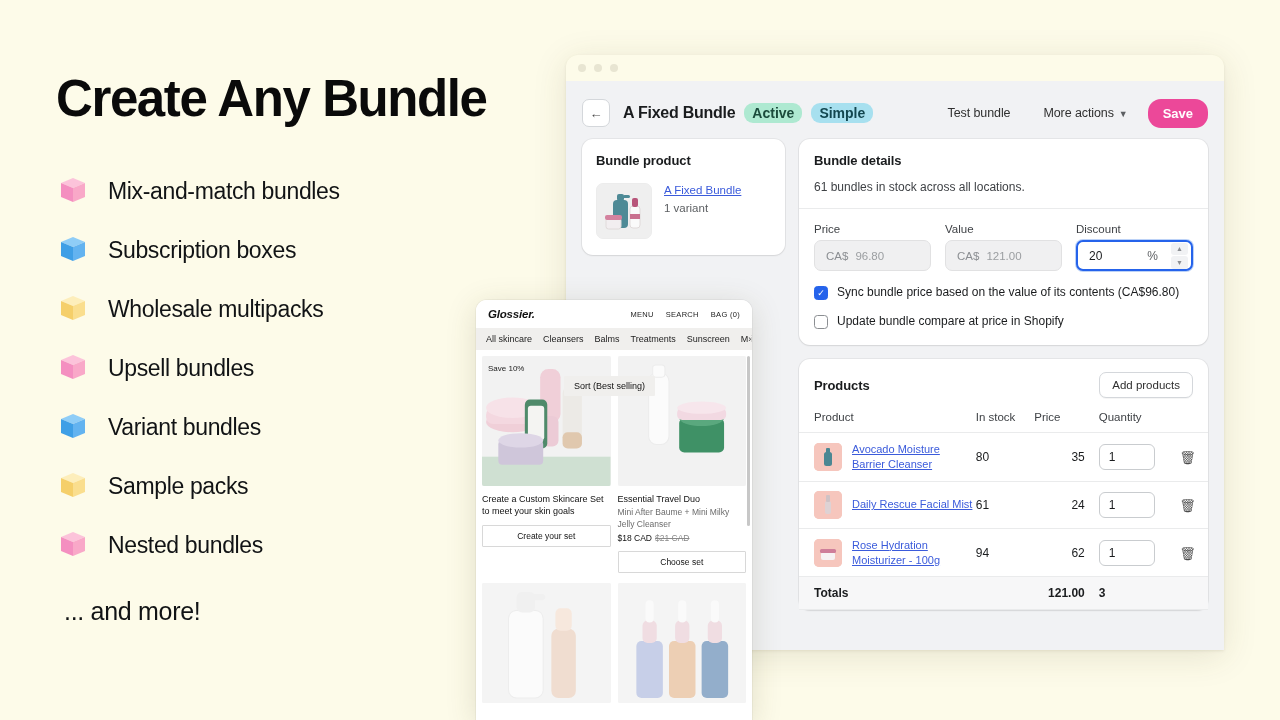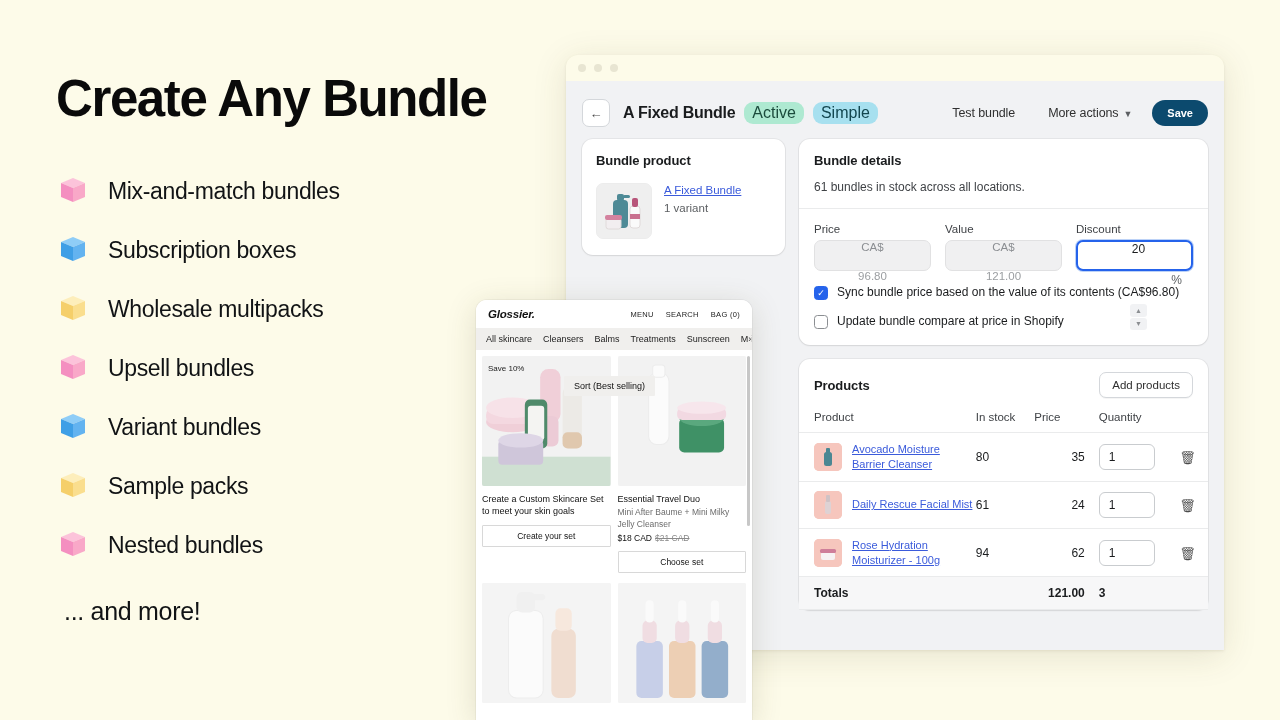--- a/index.html
+++ b/index.html
@@ -53,34 +53,34 @@
   .back-btn {
     width: 28px; height: 28px; border: 1px solid #d4d7db; border-radius: 7px;
     background: #fff; display: flex; align-items: center; justify-content: center;
     font-size: 13px; color: #4a4a4a; cursor: pointer; flex: 0 0 28px;
   }
   .bundle-title {
     font-size: 16px; font-weight: 700; color: #1a1c1e; margin-left: 13px;
     letter-spacing: -0.25px; white-space: nowrap;
   }
   .badge {
-    font-size: 16px; padding: 2px 8px; border-radius: 9px; margin-left: 9px;
-    font-weight: 400; white-space: nowrap;
+    font-size: 14px; padding: 2px 8px; border-radius: 9px; margin-left: 9px;
+    font-weight: 700; white-space: nowrap;
   }
   .badge.active { background: #aee9d1; color: #1b4b3c; }
   .badge.simple { background: #a7e0ef; color: #12464f; }
   .topbar-spacer { flex: 1 1 auto; }
   .txt-btn {
     font-size: 12.5px; color: #303030; cursor: pointer; white-space: nowrap;
     margin-left: 33px; letter-spacing: -0.1px;
   }
   .chev { font-size: 9px; margin-left: 5px; color: #5c5f62; }
   .save-btn {
-    margin-left: 20px; background: #0c4a6e; color: #fff; border: none;
-    font-size: 11px; font-weight: 600; border-radius: 13px;
+    margin-left: 20px; background: #ec4899; color: #fff; border: none;
+    font-size: 13px; font-weight: 600; border-radius: 13px;
     padding: 7px 15px; cursor: pointer; font-family: inherit;
   }
 
   .admin-cols { display: flex; gap: 14px; align-items: flex-start; }
   .col-left { width: 203px; flex: 0 0 203px; }
   .col-right { flex: 1 1 auto; }
 
   .card {
     background: #fff; border-radius: 11px;
     box-shadow: 0 0 0 1px rgba(0,0,0,0.05), 0 1px 2px rgba(0,0,0,0.07);
@@ -105,21 +105,21 @@
   
   .bd-head { padding: 14px 15px 14px; border-bottom: 1px solid #eaebec; }
   .bd-sub { font-size: 12px; color: #3f4246; margin-top: 12px; }
   .bd-body { padding: 14px 15px 16px; }
   .field-row { display: flex; gap: 14px; }
   .field { flex: 1 1 0; min-width: 0; }
   .field-label { font-size: 11.5px; color: #3f4246; margin-bottom: 5px; }
   .input-box {
     height: 31px; border-radius: 7px; background: #f0f0f1;
     border: 1px solid #e1e1e2; display: flex; align-items: center;
-    padding: 0 11px; gap: 17px; flex-direction: column;
+    padding: 0 11px; gap: 7px;
   }
   .cur { font-size: 11.5px; color: #8b8e92; }
   .amt { font-size: 11.5px; color: #9b9ea1; }
   .input-box.focused {
     background: #fff; border: 2px solid #2563eb; box-shadow: 0 0 0 1px #bcd2f7;
     padding: 0 3px 0 11px; justify-content: space-between;
   }
   .disc-val { font-size: 12px; color: #1a1c1e; }
   .pct { font-size: 12px; color: #5c5f62; margin-left: auto; margin-right: 6px; }
   .stepper { display: flex; flex-direction: column; width: 17px; flex: 0 0 17px; gap: 1px; }

